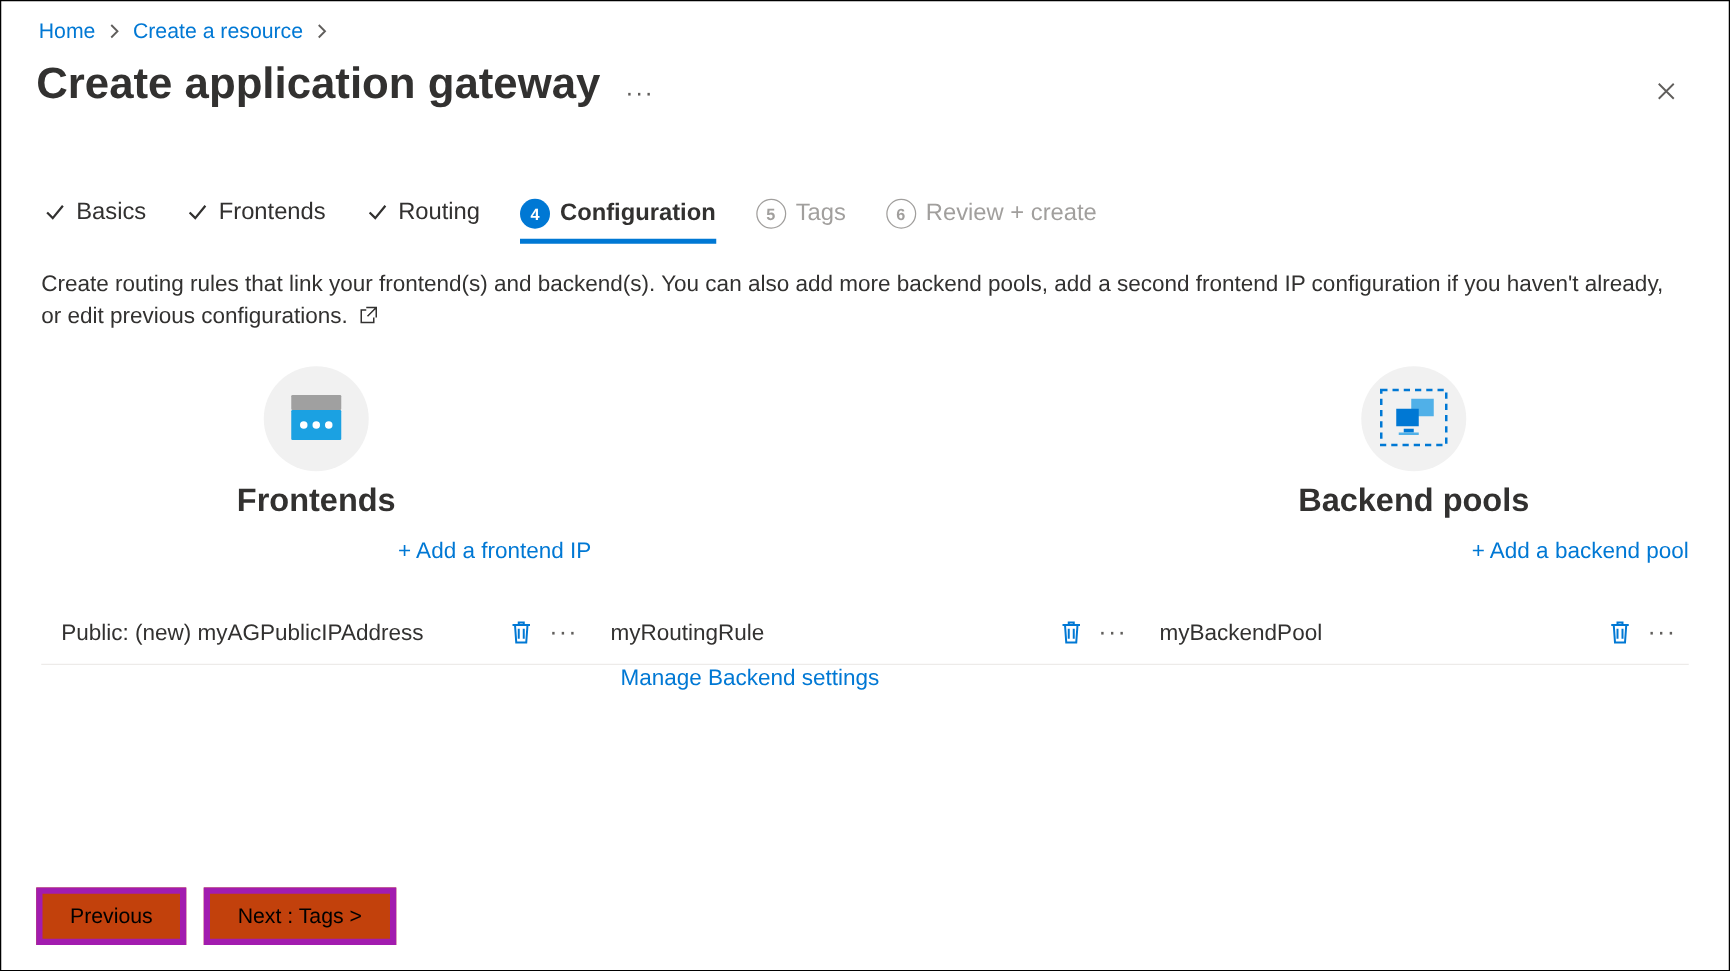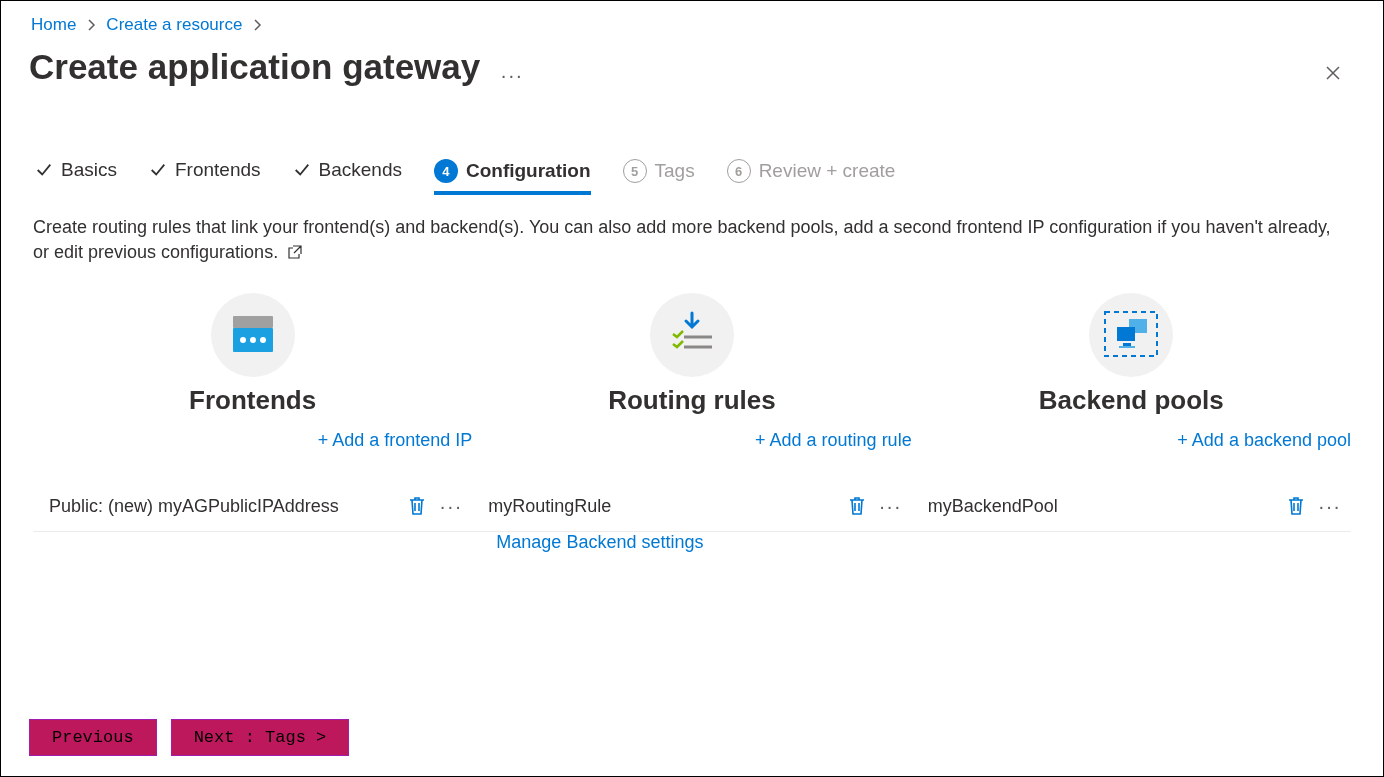--- a/index.html
+++ b/index.html
@@ -184,26 +184,26 @@
   }
   
   .footer {
     position: absolute;
     bottom: 20px;
     left: 28px;
     display: flex;
     gap: 14px;
   }
   .btn {
-    background: #be185d;
-    border: 1px solid #a21caf;
+    background: #c2410c;
+    border: 5px solid #a21caf;
     padding: 8px 22px;
     font-size: 17px;
     cursor: pointer;
-    font-family: Liberation Mono, monospace;
+    font-family: Liberation Sans, sans-serif;
   }
   svg { display: block; }
 </style>
 </head>
 <body>
 
 <div class="breadcrumb">
   <a href="#">Home</a>
   <span class="sep">
     <svg width="10" height="14" viewBox="0 0 10 14">
@@ -238,21 +238,21 @@
   <div class="tab">
     <svg class="tab-check" viewBox="0 0 20 20">
         <path d="M3 10l5 5L17 4" stroke="#323130" stroke-width="2" fill="none"></path>
       </svg>
     <span>Frontends</span>
   </div>
   <div class="tab">
     <svg class="tab-check" viewBox="0 0 20 20">
         <path d="M3 10l5 5L17 4" stroke="#323130" stroke-width="2" fill="none"></path>
       </svg>
-    <span>Backends</span>
+    <span>Routing</span>
   </div>
   <div class="tab active">
     <span class="tab-num active">4</span>
     <span>Configuration</span>
   </div>
   <div class="tab disabled">
     <span class="tab-num disabled">5</span>
     <span>Tags</span>
   </div>
   <div class="tab disabled">
@@ -279,34 +279,20 @@
         <rect x="6" y="14" width="40" height="24" rx="1" fill="#1ba1e2"></rect>
         <circle cx="16" cy="26" r="3" fill="#fff"></circle>
         <circle cx="26" cy="26" r="3" fill="#fff"></circle>
         <circle cx="36" cy="26" r="3" fill="#fff"></circle>
       </svg>
     </div>
     <div class="section-title">Frontends</div>
     <div class="add-link">+ Add a frontend IP</div>
   </div>
 
-  <div class="section">
-    <div class="section-icon-wrap">
-      <svg width="56" height="48" viewBox="0 0 56 48">
-        <path d="M28 2v14M22 10l6 6 6-6" stroke="#0078d4" stroke-width="3" fill="none" stroke-linecap="round"></path>
-        <line x1="20" y1="26" x2="48" y2="26" stroke="#8a8886" stroke-width="3"></line>
-        <path d="M8 24l5 4-5 4" stroke="none" fill="none"></path>
-        <path d="M9 23l4 3 6-6" stroke="#7fba00" stroke-width="2.5" fill="none"></path>
-        <line x1="20" y1="36" x2="48" y2="36" stroke="#8a8886" stroke-width="3"></line>
-        <path d="M9 33l4 3 6-6" stroke="#7fba00" stroke-width="2.5" fill="none"></path>
-      </svg>
-    </div>
-    <div class="section-title">Routing rules</div>
-    <div class="add-link">+ Add a routing rule</div>
-  </div>
 
   <div class="section">
     <div class="section-icon-wrap">
       <svg width="60" height="52" viewBox="0 0 60 52">
         <rect x="4" y="3" width="52" height="44" fill="none" stroke="#0078d4" stroke-width="2" stroke-dasharray="5,4"></rect>
         <rect x="28" y="10" width="18" height="14" fill="#50b0e8"></rect>
         <rect x="16" y="18" width="18" height="14" fill="#0078d4"></rect>
         <rect x="22" y="34" width="8" height="3" fill="#0078d4"></rect>
         <rect x="18" y="37" width="16" height="2" fill="#50b0e8"></rect>
       </svg>

